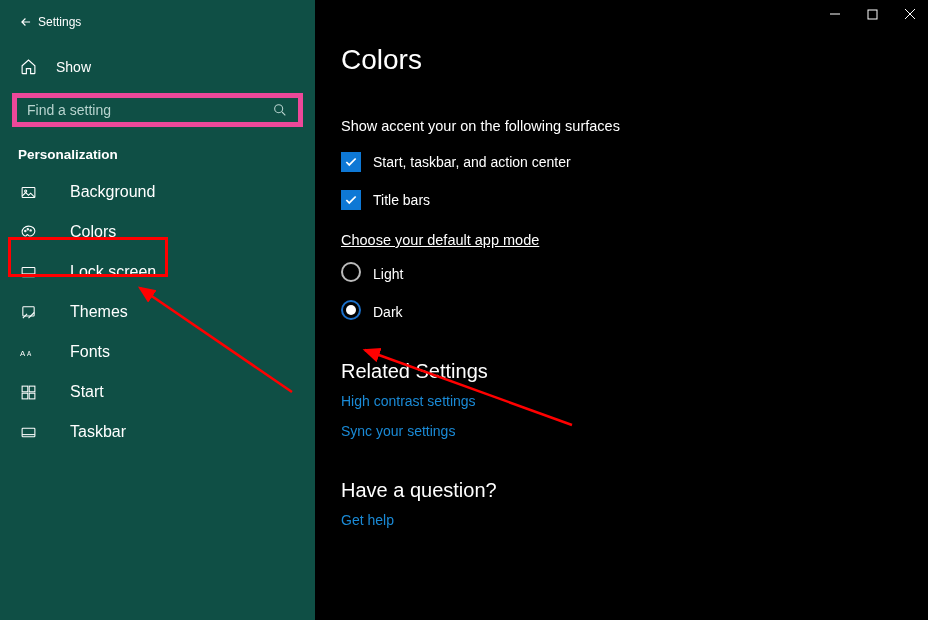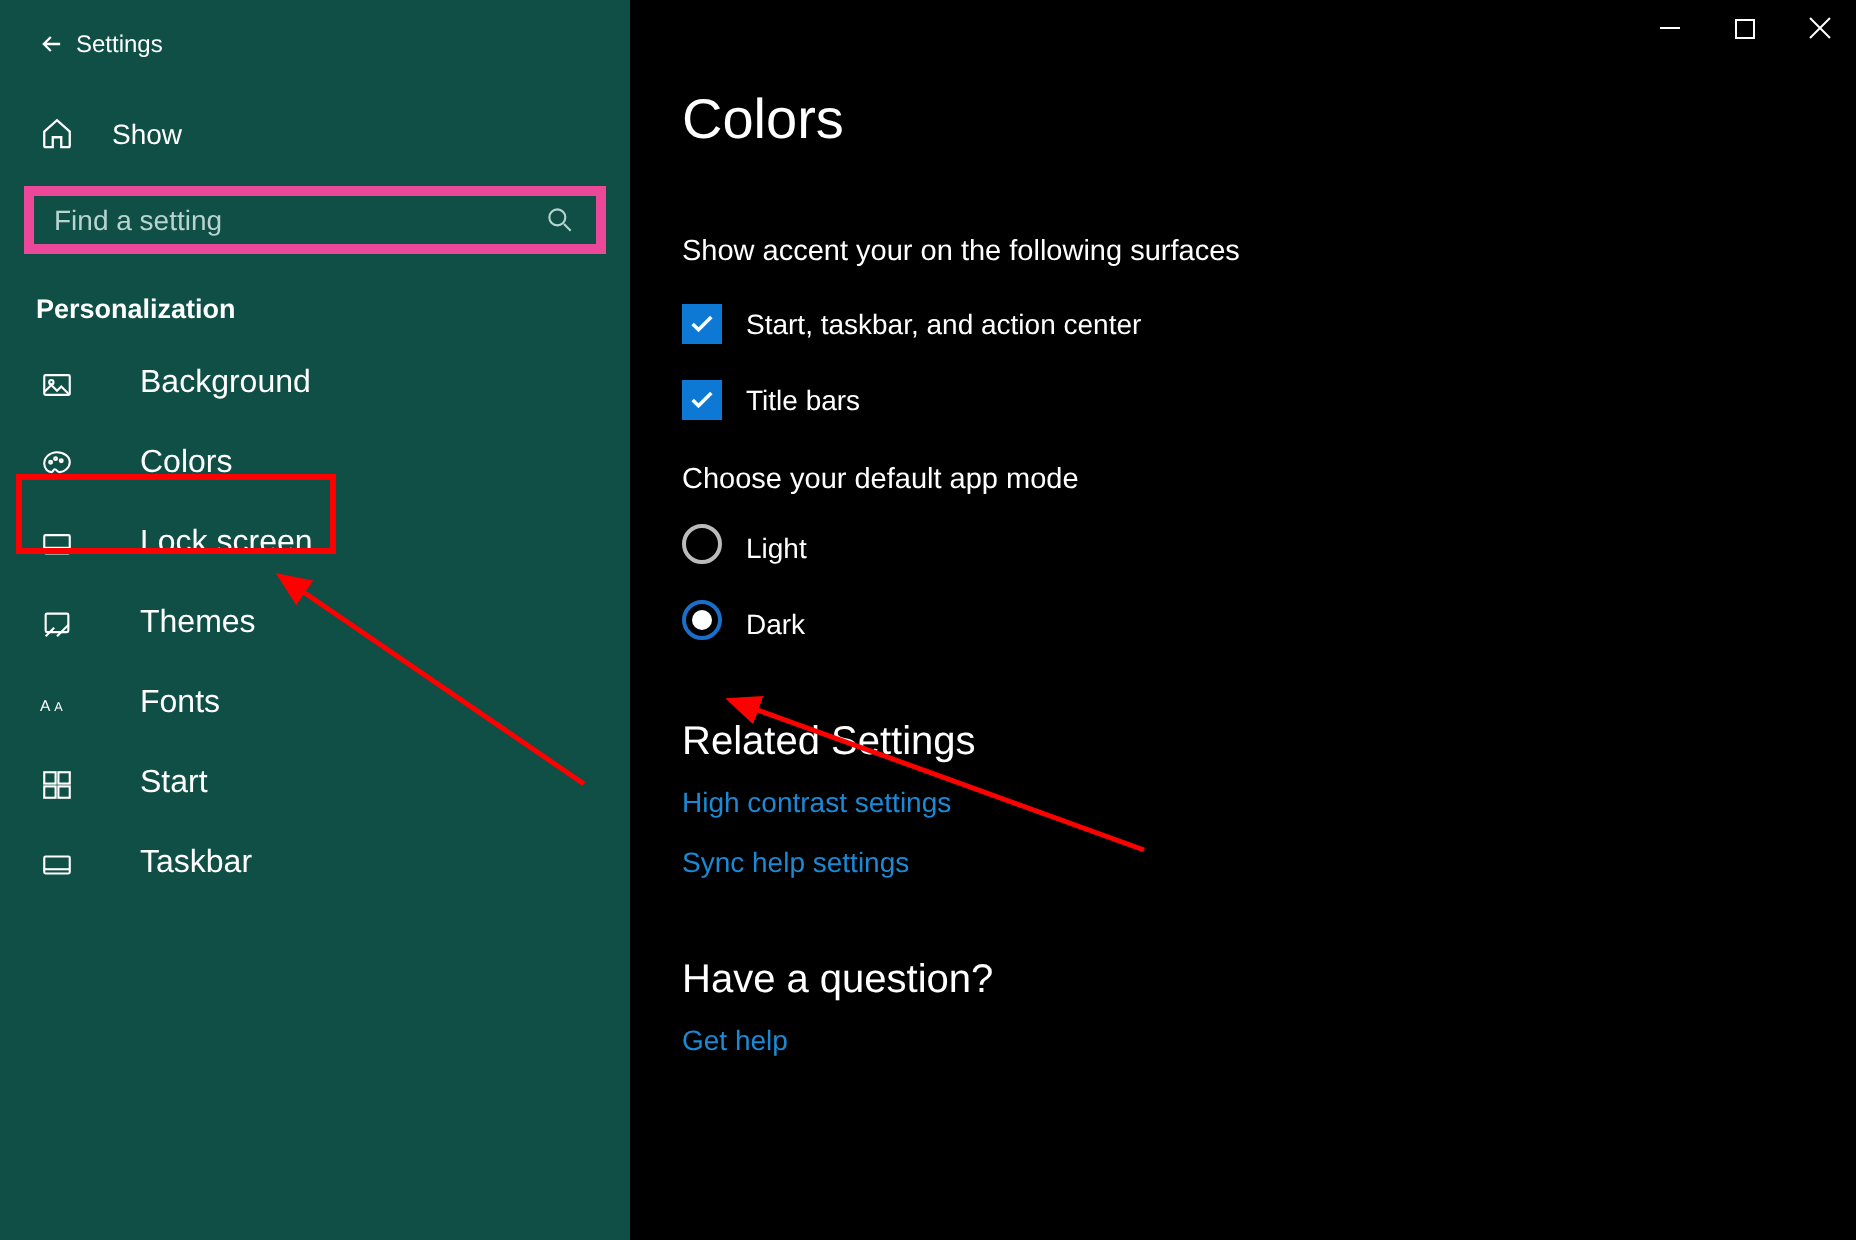--- a/index.html
+++ b/index.html
@@ -38,21 +38,21 @@
     h1 { font-size:28px; font-weight:400; margin-bottom: 42px; }
 
     .subtext { font-size:14.5px; margin-bottom: 18px; }
 
     .check-row { display:flex; align-items:center; margin-bottom: 18px; }
     .checkbox { width:20px; height:20px; background:#0e78d5; display:flex; align-items:center; justify-content:center; margin-right:12px; }
     .checkbox svg { stroke:#fff; }
     .check-row .clabel { font-size:14px; }
 
     .mode-section { margin-top: 22px; }
-    .mode-title { font-size:14.5px; margin-bottom: 14px; }
+    .mode-title { font-size:14.5px; margin-bottom: 14px; text-decoration: underline; }
     .radio-row { display:flex; align-items:flex-end; margin-bottom: 18px; cursor:pointer; }
     .radio-outer { width:20px; height:20px; border:2px solid #bbb; border-radius:50%; display:flex; align-items:center; justify-content:center; margin-right:12px; }
     .radio-row.selected .radio-outer { border-color:#1a6fc9; }
     .radio-inner { width:10px; height:10px; background:#fff; border-radius:50%; display:none; }
     .radio-row.selected .radio-inner { display:block; }
     .radio-row .rlabel { font-size:14px; }
 
     h2 { font-size:20px; font-weight:400; margin-top: 40px; margin-bottom: 10px; }
     .link { color:#1a8ad6; font-size:14px; cursor:pointer; margin-bottom: 14px; display:block; }
 
@@ -216,21 +216,21 @@
       <div class="radio-row selected">
         <div class="radio-outer">
             <div class="radio-inner"></div>
           </div>
         <span class="rlabel">Dark</span>
       </div>
     </div>
 
     <h2>Related Settings</h2>
     <a class="link">High contrast settings</a>
-    <a class="link">Sync help settings</a>
+    <a class="link">Sync your settings</a>
 
     <h2>Have a question?</h2>
     <a class="link">Get help</a>
   </div>
 </div>
 
 <div class="red-box colors-outline"></div>
 
 <svg class="anno" width="928" height="620">
   <defs>

